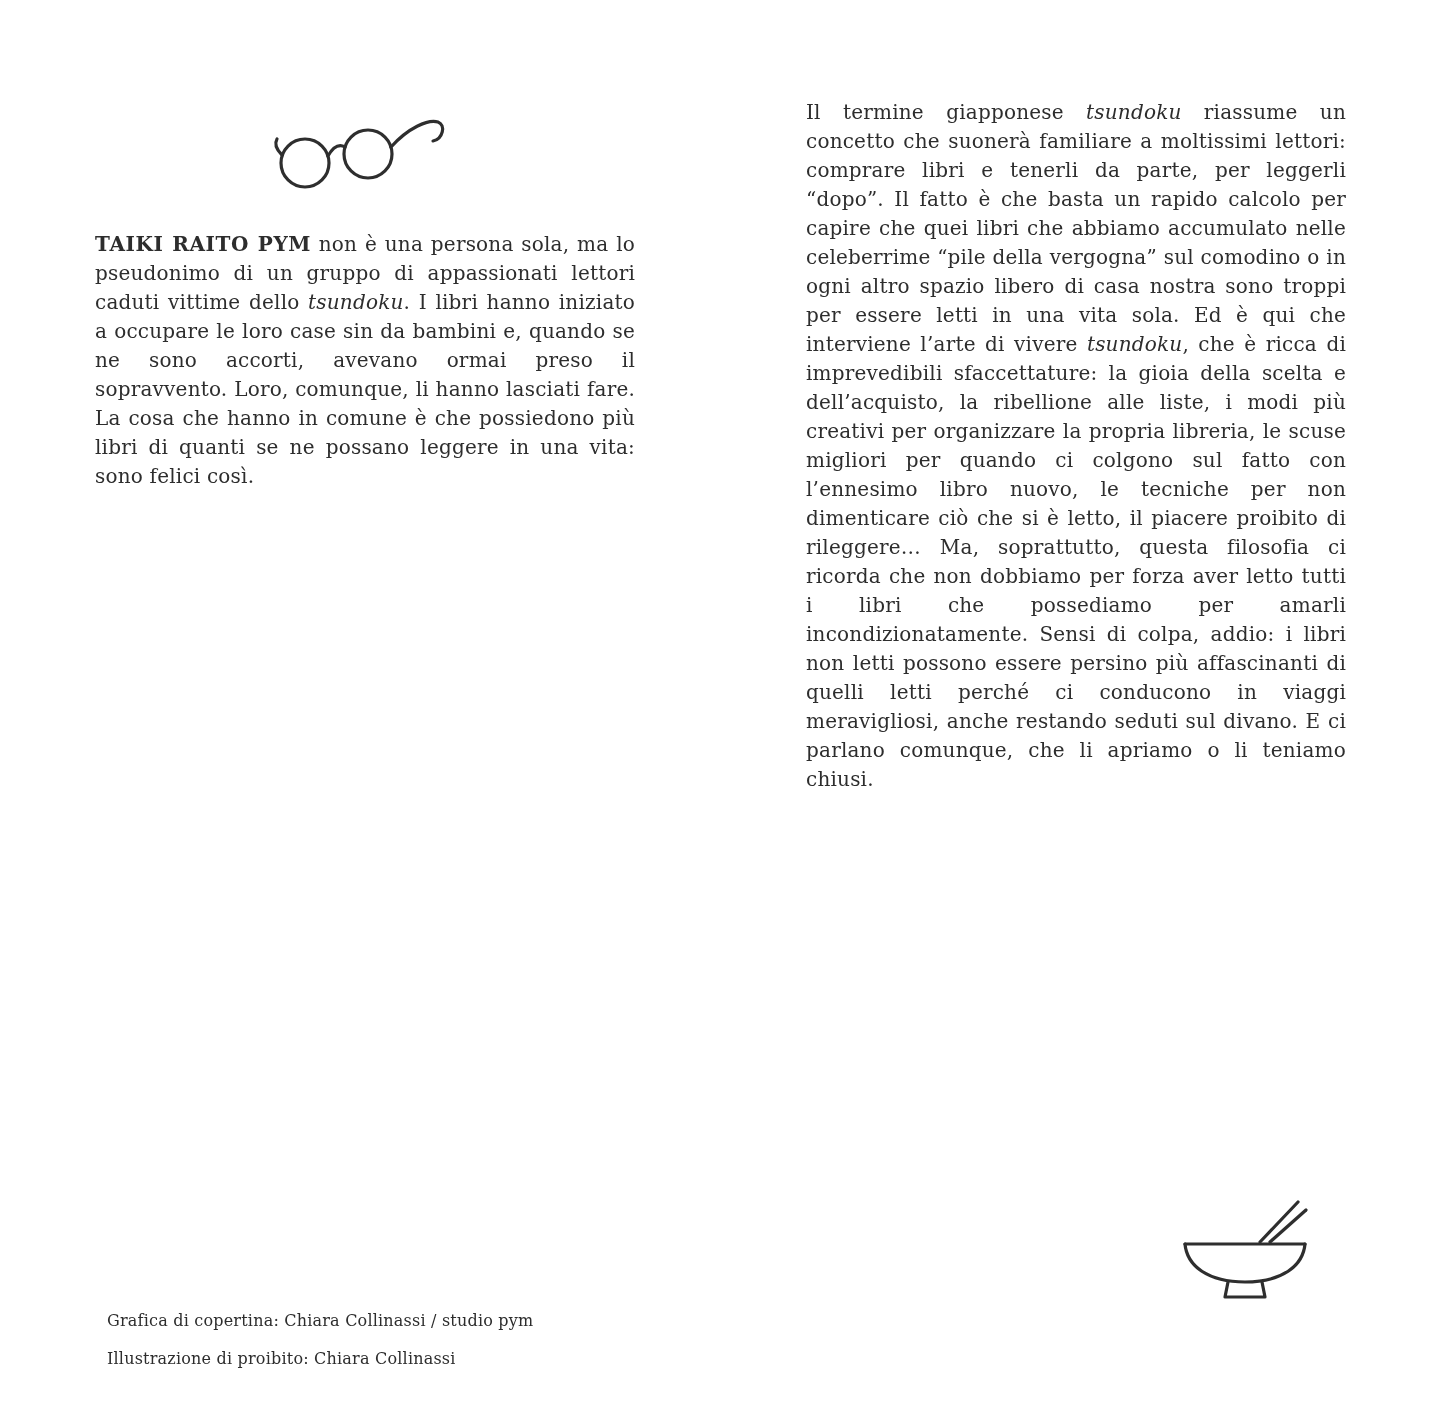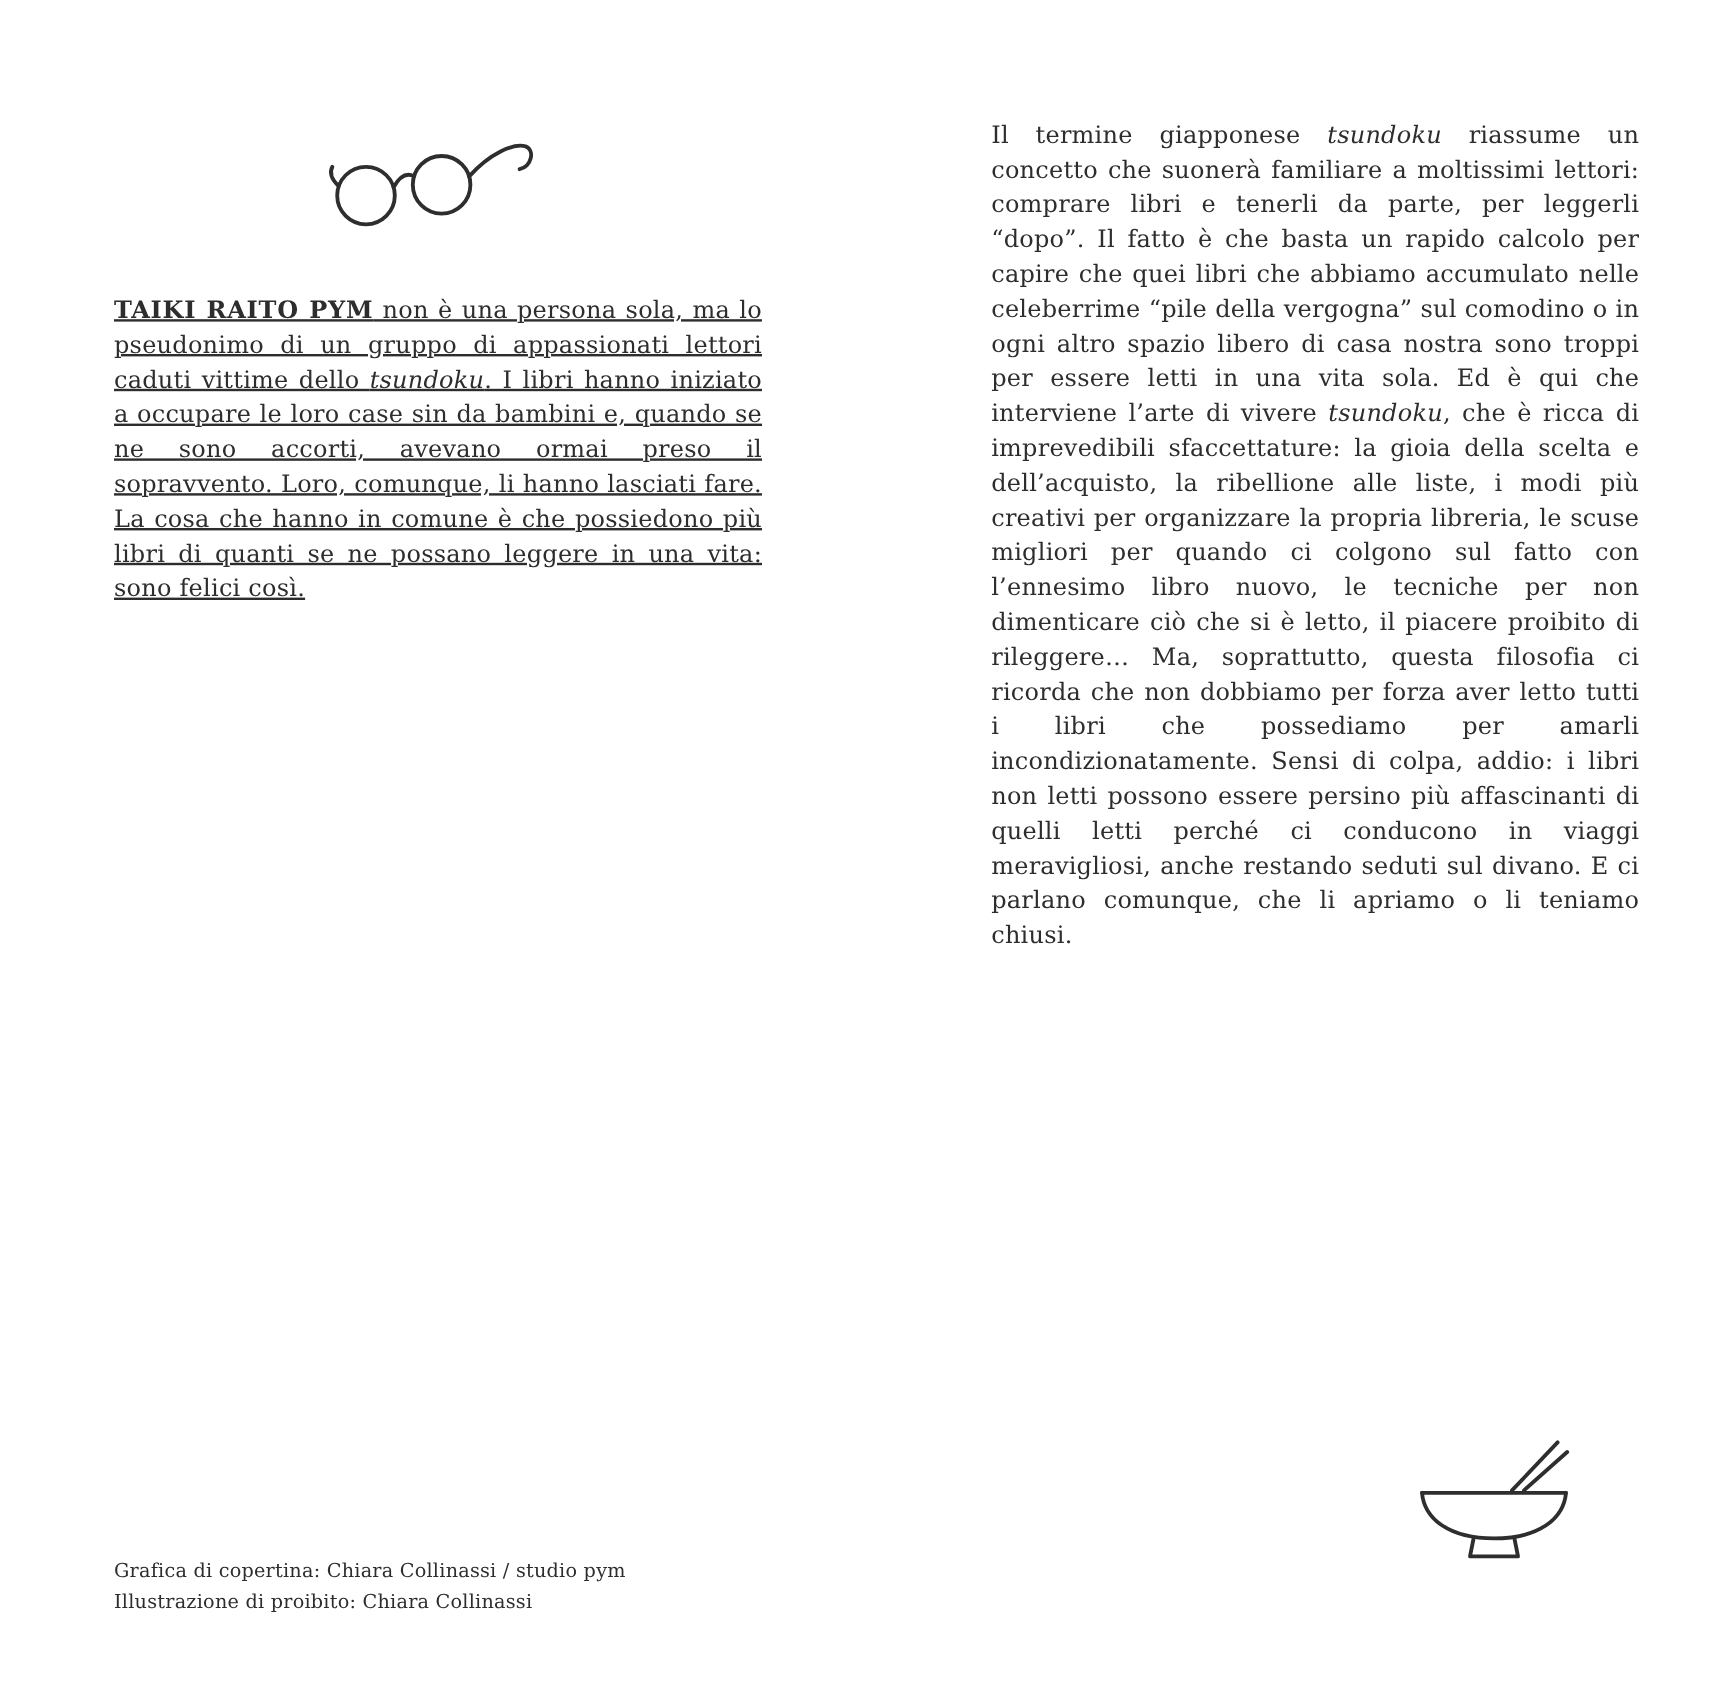--- a/index.html
+++ b/index.html
@@ -18,22 +18,22 @@
   }
   .col {
     position: absolute;
     width: 540px;
     font-size: 20px;
     line-height: 29px;
     text-align: justify;
     letter-spacing: 0.2px;
   }
   .col p { margin: 0; }
-  .left-col  { left: 95px;  top: 244px; text-decoration: underline; }
-  .right-col { left: 826px; top: 98px;  }
+  .left-col  { left: 95px;  top: 230px; }
+  .right-col { left: 806px; top: 98px;  }
   .author-name {
     font-weight: 700;
     letter-spacing: 0.6px;
   }
   em { font-style: italic; }
   .glasses-wrap {
     position: absolute;
     left: 268px;
     top: 108px;
     width: 195px;
@@ -49,21 +49,21 @@
   .credits {
     position: absolute;
     left: 95px;
     top: 1296px;
     width: 560px;
     font-size: 16px;
     line-height: 26px;
     letter-spacing: 0.2px;
     text-align: left;
   }
-  .credits p { margin: 0; }
+  .credits p { margin: 12px; }
   svg { display: block; width: 100%; height: 100%; }
 </style>
 </head>
 <body>
 
 <div class="page">
 
   <div class="glasses-wrap">
     <svg viewBox="0 0 195 92" fill="none" xmlns="http://www.w3.org/2000/svg">
       <g stroke="#2e2e2e" stroke-width="3.2" stroke-linecap="round" fill="none">

